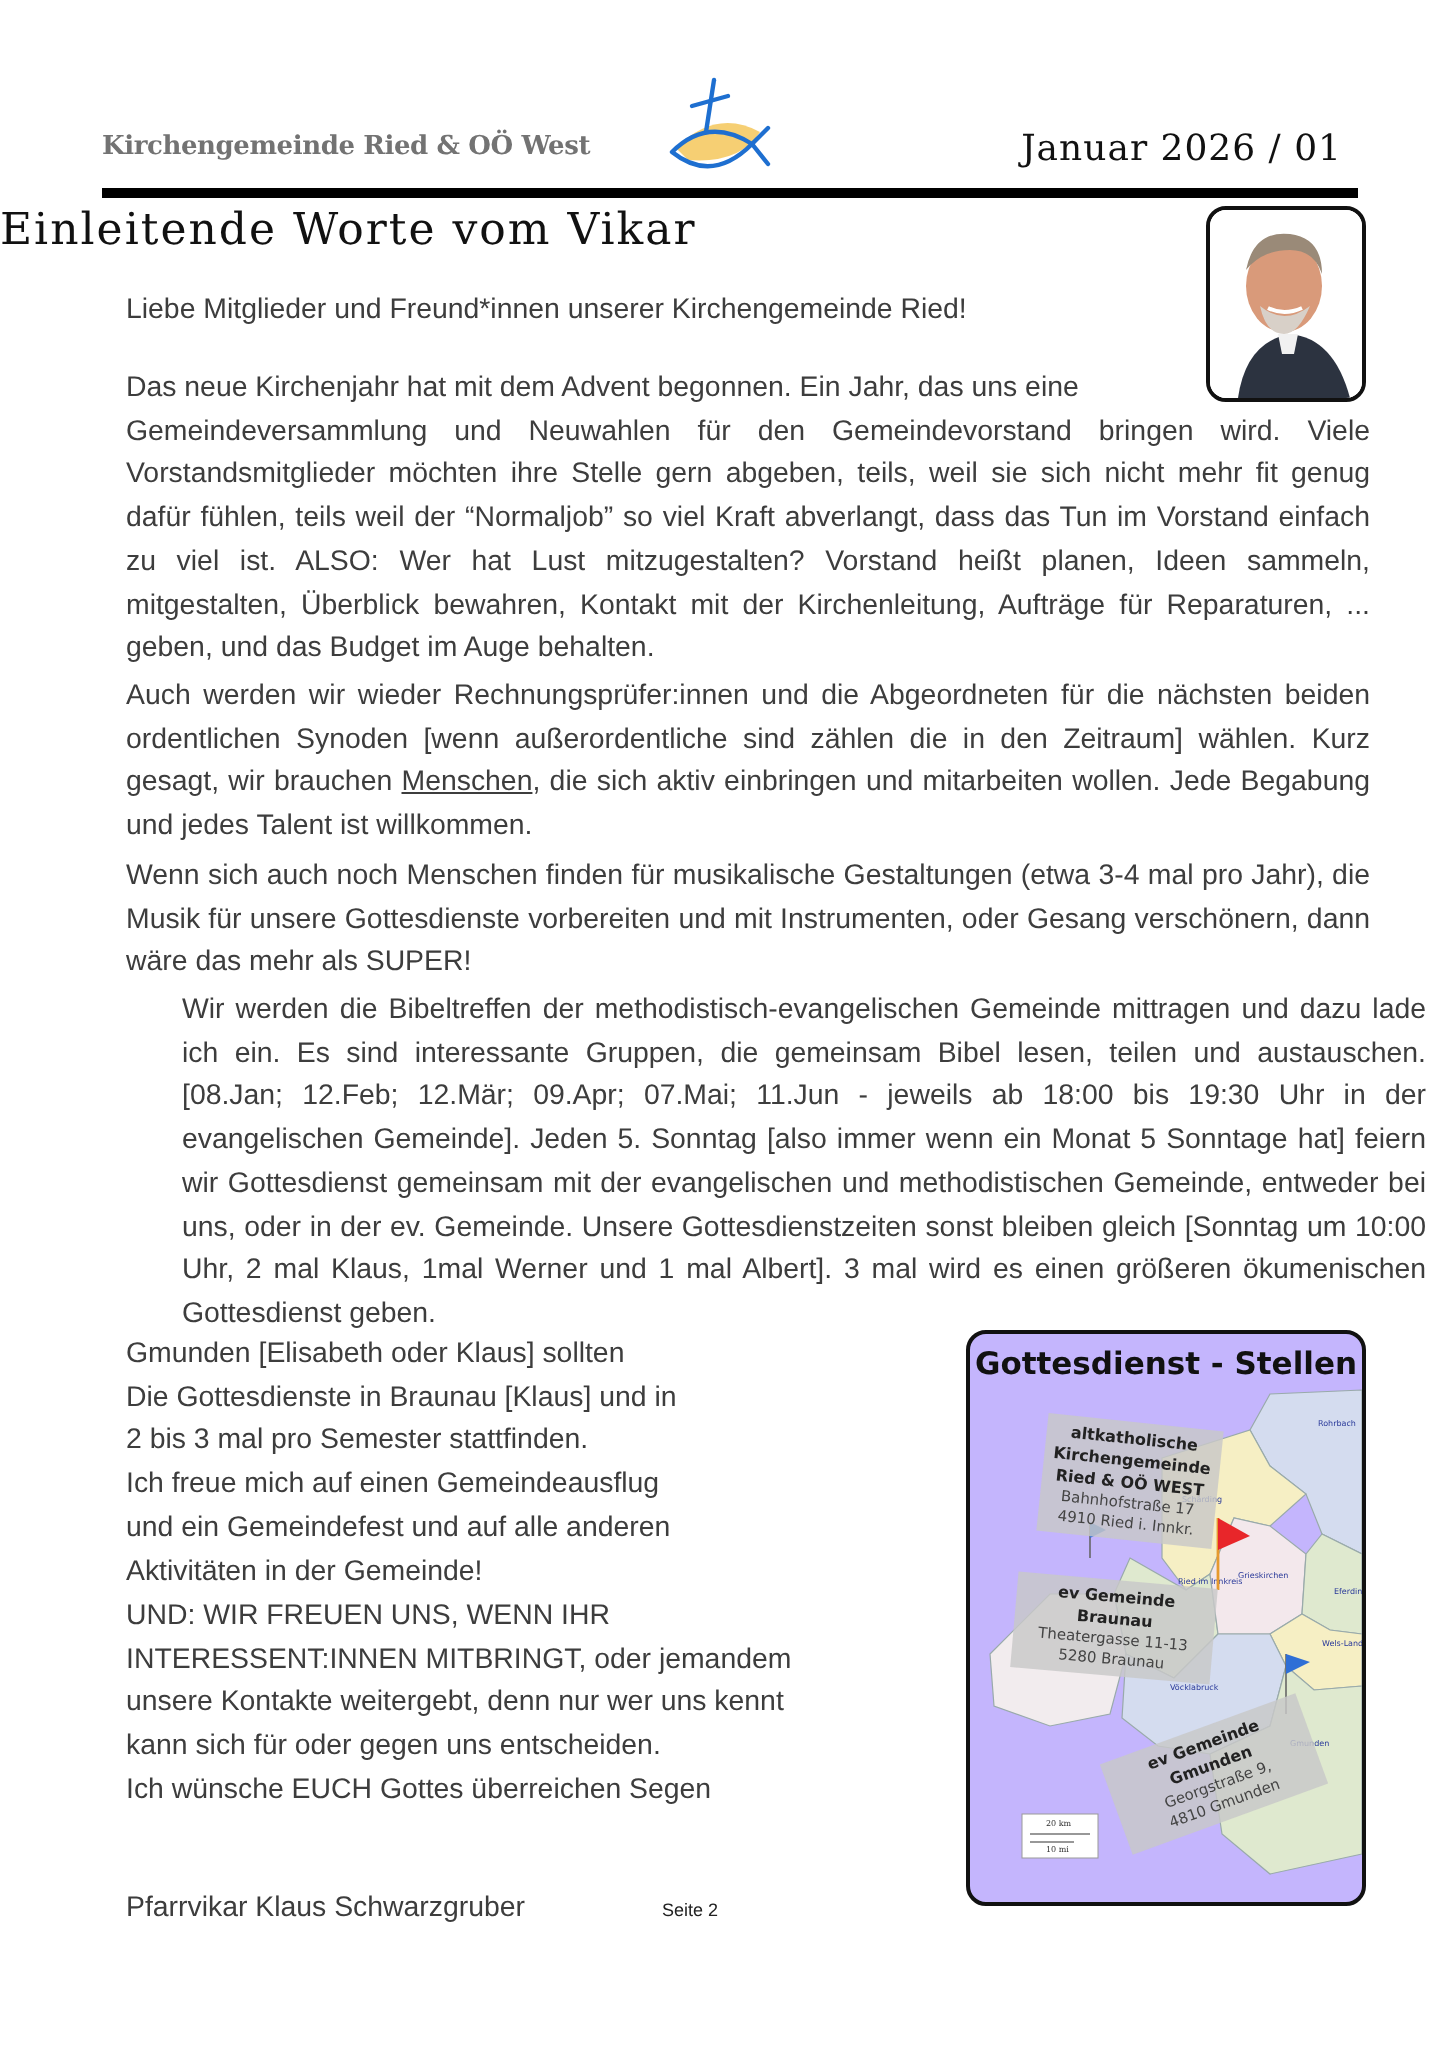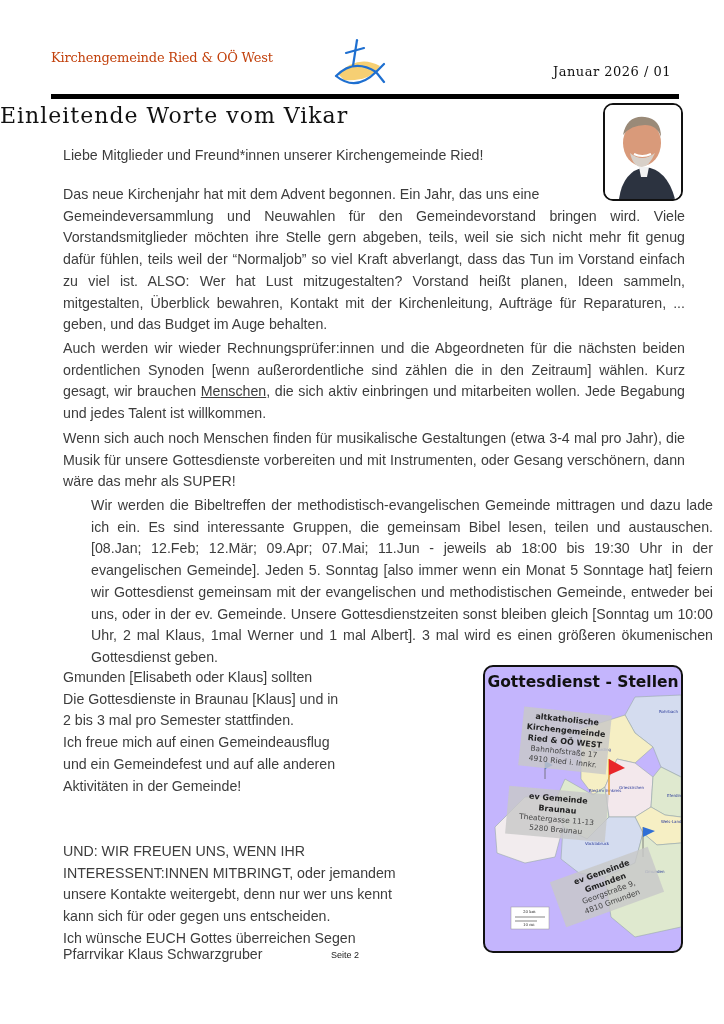--- a/index.html
+++ b/index.html
@@ -1,39 +1,39 @@
 <!DOCTYPE html>
 <html><head>
 <meta charset="utf-8">
 <style>
   html, body { margin: 0; padding: 0; background: #ffffff; }
   body { width: 724px; height: 1024px; position: relative; overflow: hidden;
          font-family: "Liberation Sans", sans-serif; color: #3a3a3a; }
 
-  .hdr-left { position: absolute; left: 51px; top: 50px; font-family: "DejaVu Serif", serif;
-              font-size: 13px; color: #c2410c; letter-spacing: -0.2px; }
+  .hdr-left { position: absolute; left: 51px; top: 66px; font-family: "DejaVu Serif", serif;
+              font-size: 13px; color: #737373; letter-spacing: -0.2px; font-weight: bold; }
   .hdr-right { position: absolute; right: 53px; top: 64px; font-family: "DejaVu Serif", serif;
-               font-size: 13px; color: #111; letter-spacing: 0.5px; }
+               font-size: 18px; color: #111; letter-spacing: 0.5px; }
   .logo { position: absolute; left: 330px; top: 36px; width: 60px; height: 52px; }
   .rule { position: absolute; left: 51px; top: 94px; width: 628px; height: 5px; background: #000; }
 
   .title { position: absolute; left: 0; width: 724px; top: 103px; text-align: left;
            font-family: "DejaVu Serif", serif; font-size: 22px; color: #111; letter-spacing: 1px; }
   .photo { position: absolute; left: 603px; top: 103px; width: 76px; height: 94px;
            border: 2px solid #111; border-radius: 10px; overflow: hidden; background: #fff; }
 
   .text { position: absolute; left: 63px; font-size: 14.2px; line-height: 21.7px; color: #3d3d3d; }
   .justify { text-align: justify; text-align-last: left; width: 622px; }
   .p-greet { top: 145px; }
   .p1 { top: 184px; }
   .p2 { top: 338px; }
   .p3 { top: 428px; }
   .p4 { top: 495px; margin-left: 28px; }
   .p5 { top: 667px; width: 400px; }
-  .p6 { top: 798px; width: 400px; margin-top: 43px; }
+  .p6 { top: 798px; width: 400px; }
   .sign { top: 944px; }
   .underline { text-decoration: underline; }
   .page-no { position: absolute; left: 331px; top: 950px; font-family: Liberation Sans, sans-serif;
              font-size: 9px; color: #222; }
   .line { display: block; }
 
   
   .map-card { position: absolute; left: 483px; top: 665px; width: 196px; height: 284px;
               border: 2.5px solid #111; border-radius: 10px; overflow: hidden; background: #c4b5fd; }
   .map-title { position: absolute; left: 0; width: 100%; top: 6px; text-align: center;

